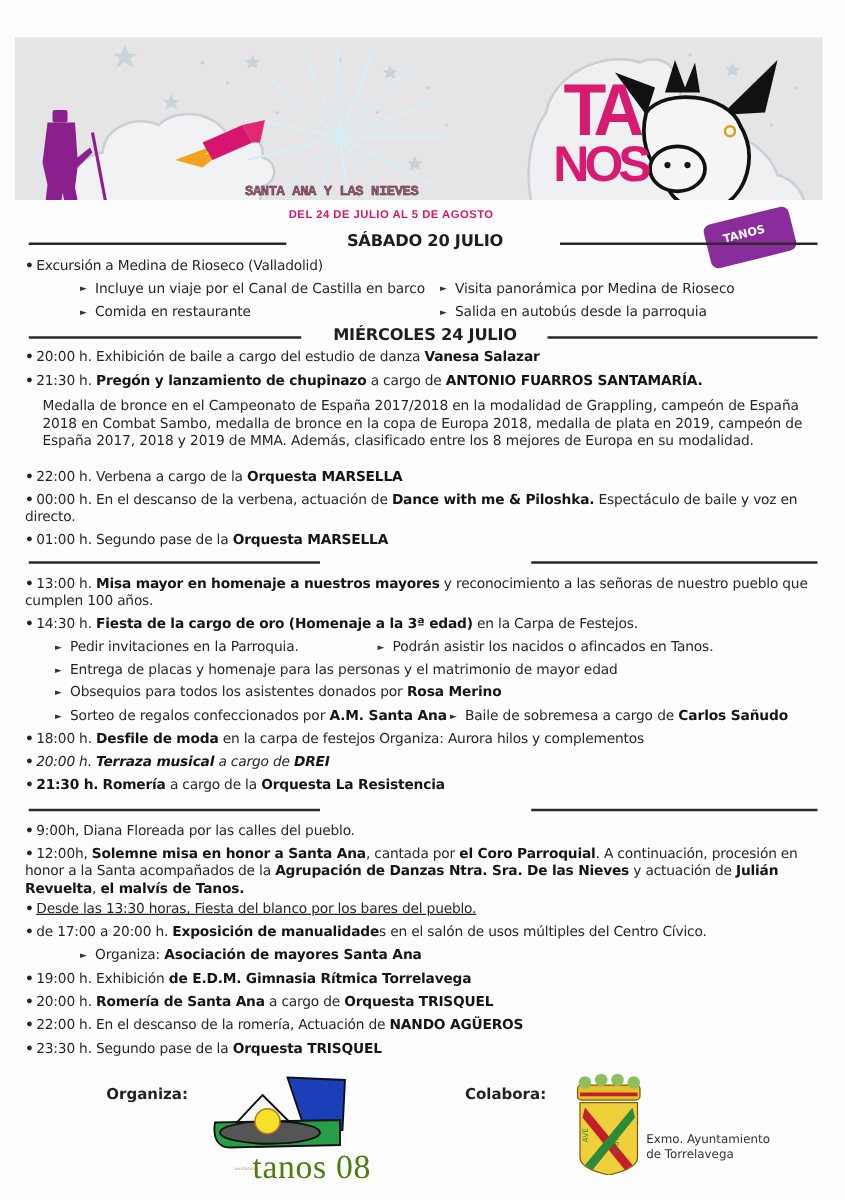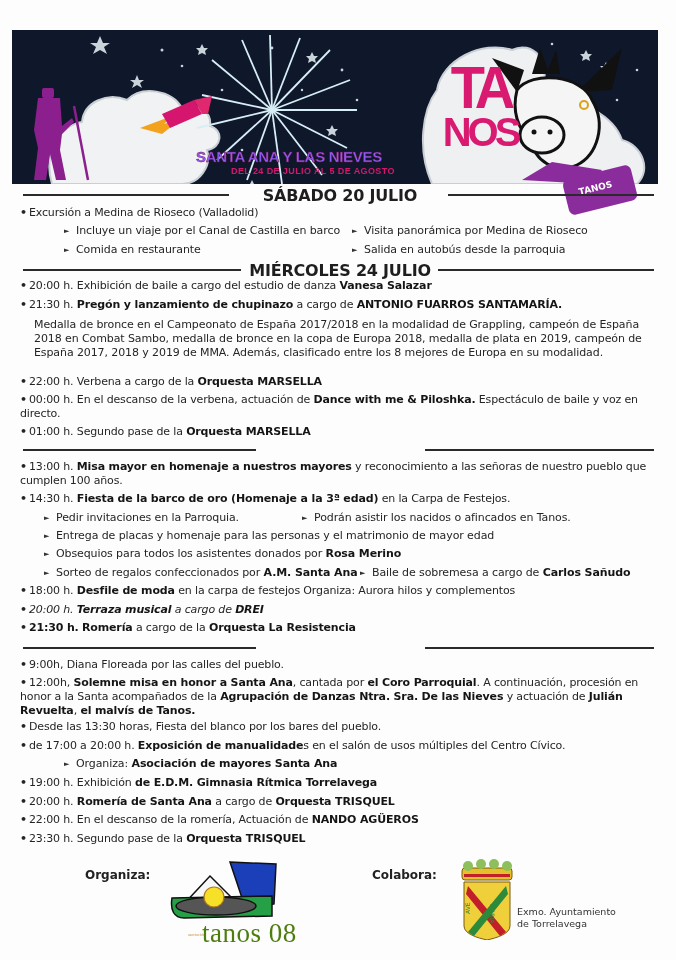--- a/index.html
+++ b/index.html
@@ -1,32 +1,32 @@
 <!DOCTYPE html>
 <html><head>
 <meta charset="utf-8">
 <style>
   * { box-sizing: border-box; margin: 0; padding: 0; }
   html, body { width: 676px; height: 960px; background: #fdfdfd; overflow: hidden; }
   body { font-family: "DejaVu Sans", "Liberation Sans", sans-serif; color: #1e1e1e; position: relative; }
 
   
-  .banner { position: absolute; left: 12px; top: 30px; width: 646px; height: 154px; background: #0f172a; overflow: hidden; }
+  .banner { position: absolute; left: 12px; top: 30px; width: 646px; height: 130px; background: #e5e5e5; overflow: hidden; }
   .banner svg { position: absolute; left: 0; top: 0; }
-  .banner-title { position: absolute; left: 196px; top: 148px; font-family: Liberation Sans, sans-serif; font-weight: bold; font-size: 15px; letter-spacing: -0.3px; color: #8b5cf6; -webkit-text-stroke: 0.4px #7a0a3d; white-space: nowrap; }
+  .banner-title { position: absolute; left: 196px; top: 148px; font-family: Liberation Mono, monospace; font-weight: bold; font-size: 11px; letter-spacing: -0.3px; color: #737373; -webkit-text-stroke: 0.4px #7a0a3d; white-space: nowrap; }
   .banner-dates { position: absolute; left: 231px; top: 166px; font-family: "Liberation Sans", sans-serif; font-weight: bold; font-size: 9px; letter-spacing: 0.4px; color: #d6166e; white-space: nowrap; }
   .big-tanos { position: absolute; left: 428px; top: 30px; width: 80px; font-family: "Liberation Sans", sans-serif; font-weight: bold; color: #d81a70; text-align: center; line-height: 1; }
   .big-tanos .l1 { font-size: 56px; letter-spacing: -6px; display:block; height: 52px; transform: scaleY(1.05); }
   .big-tanos .l2 { font-size: 40px; letter-spacing: -4px; display:block; height: 38px; }
   .big-tanos .l3 { font-size: 66px; letter-spacing: -6px; display:block; height: 64px; }
 
   
   .day { position: absolute; left: 20px; width: 640px; height: 16px; }
   .day .rule-l, .day .rule-r { position: absolute; top: 8px; height: 2px; background: #2a2a2a; }
-  .day .lbl { position: absolute; top: 0; left: 0; width: 100%; text-align: center; font-weight: bold; font-size: 16px; letter-spacing: -0.2px; color: #1e1e1e; }
+  .day .lbl { position: absolute; top: 0; left: 0; width: 100%; text-align: center; font-weight: bold; font-size: 13px; letter-spacing: -0.2px; color: #1e1e1e; }
 
   
   .item { position: absolute; left: 20px; width: 630px; font-size: 11px; line-height: 14px; letter-spacing: -0.15px; color: #252525; }
   .item b { font-weight: bold; color: #151515; }
   .bullet { display: inline-block; width: 9px; font-weight: bold; }
   .sub { position: absolute; font-size: 11px; line-height: 14px; letter-spacing: -0.1px; color: #252525; white-space: nowrap; }
   .sub b { font-weight: bold; color: #151515; }
   .arrow { display: inline-block; width: 12px; font-size: 7px; vertical-align: 1px; color: #333; }
   .para { position: absolute; left: 34px; width: 620px; font-size: 11px; line-height: 14px; letter-spacing: -0.1px; color: #252525; }
 
@@ -158,21 +158,21 @@
 </div>
 
 <div class="day" style="top:441px;">
   <div class="rule-l" style="left:3px;width:233px;"></div>
   <div class="rule-r" style="left:405px;width:229px;"></div>
 </div>
 <div class="item" style="top:460px;">
   <span class="bullet">•</span><span>13:00 h.</span> <b>Misa mayor en homenaje a nuestros mayores</b> <span>y reconocimiento a las señoras de nuestro pueblo que cumplen 100 años.</span>
 </div>
 <div class="item" style="top:492px;">
-  <span class="bullet">•</span><span>14:30 h.</span> <b>Fiesta de la barco de oro (Homenaje a la 3ª edad)</b> <span>en la Carpa de Festejos.</span>
+  <span class="bullet">•</span><span>14:30 h.</span> <b>Fiesta de la cargo de oro (Homenaje a la 3ª edad)</b> <span>en la Carpa de Festejos.</span>
 </div>
 <div class="sub" style="left:44px;top:511px;"><span class="arrow">►</span><span>Pedir invitaciones en la Parroquia.</span></div>
 <div class="sub" style="left:302px;top:511px;"><span class="arrow">►</span><span>Podrán asistir los nacidos o afincados en Tanos.</span></div>
 <div class="sub" style="left:44px;top:529px;"><span class="arrow">►</span><span>Entrega de placas y homenaje para las personas y el matrimonio de mayor edad</span></div>
 <div class="sub" style="left:44px;top:547px;"><span class="arrow">►</span><span>Obsequios para todos los asistentes donados por</span> <b>Rosa Merino</b></div>
 <div class="sub" style="left:44px;top:566px;"><span class="arrow">►</span><span>Sorteo de regalos confeccionados por</span> <b>A.M. Santa Ana</b></div>
 <div class="sub" style="left:360px;top:566px;"><span class="arrow">►</span><span>Baile de sobremesa a cargo de</span> <b>Carlos Sañudo</b></div>
 <div class="item" style="top:584px;">
   <span class="bullet">•</span><span>18:00 h.</span> <b>Desfile de moda</b> <span>en la carpa de festejos Organiza: Aurora hilos y complementos</span>
 </div>
@@ -186,21 +186,21 @@
 <div class="day" style="top:639px;">
   <div class="rule-l" style="left:3px;width:233px;"></div>
   <div class="rule-r" style="left:405px;width:229px;"></div>
 </div>
 <div class="item" style="top:658px;">
   <span class="bullet">•</span><span>9:00h,</span> <span>Diana Floreada por las calles del pueblo.</span>
 </div>
 <div class="item" style="top:676px;">
   <span class="bullet">•</span><span>12:00h,</span> <b>Solemne misa en honor a Santa Ana</b><span>, cantada por</span> <b>el Coro Parroquial</b><span>. A continuación, procesión en honor a la Santa acompañados de la</span> <b>Agrupación de Danzas Ntra. Sra. De las Nieves</b> <span>y actuación de</span> <b>Julián Revuelta</b><span>,</span> <b>el malvís de Tanos.</b>
 </div>
-<div class="item" style="top:720px;">
+<div class="item" style="top:720px;text-decoration:underline;">
   <span class="bullet">•</span><span>Desde las 13:30 horas, Fiesta del blanco por los bares del pueblo.</span>
 </div>
 <div class="item" style="top:739px;">
   <span class="bullet">•</span><span>de 17:00 a 20:00 h.</span> <b>Exposición  de manualidade</b><span>s en el salón de usos múltiples del Centro Cívico.</span>
 </div>
 <div class="sub" style="left:64px;top:757px;"><span class="arrow">►</span><span>Organiza:</span> <b>Asociación de mayores Santa Ana</b></div>
 <div class="item" style="top:776px;">
   <span class="bullet">•</span><span>19:00 h.</span> <span>Exhibición</span> <b>de E.D.M. Gimnasia Rítmica Torrelavega</b>
 </div>
 <div class="item" style="top:795px;">

